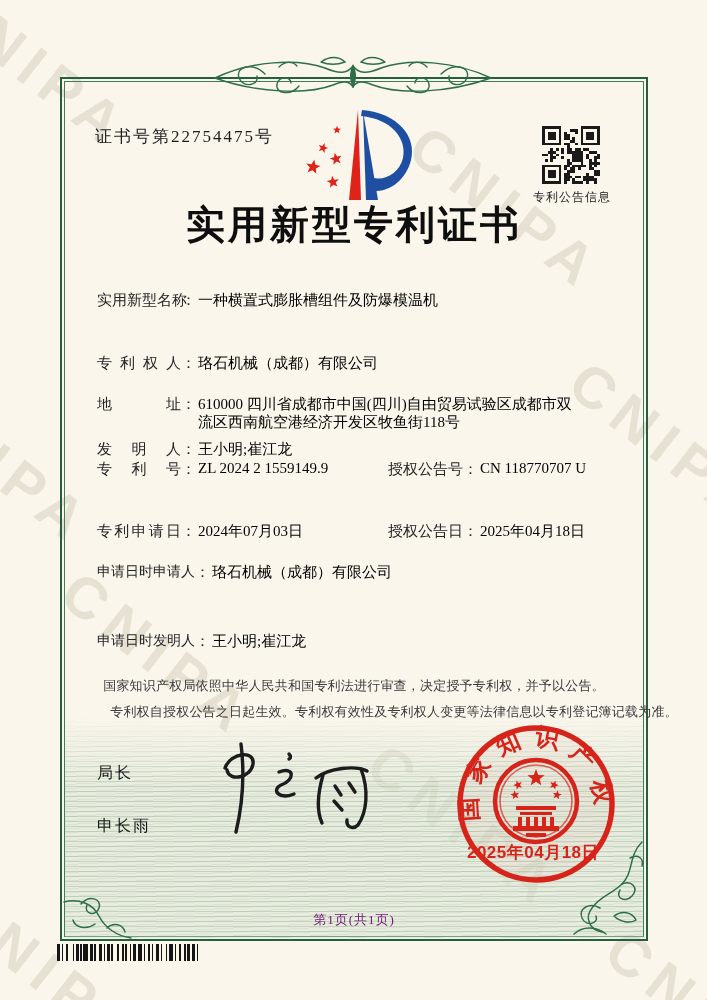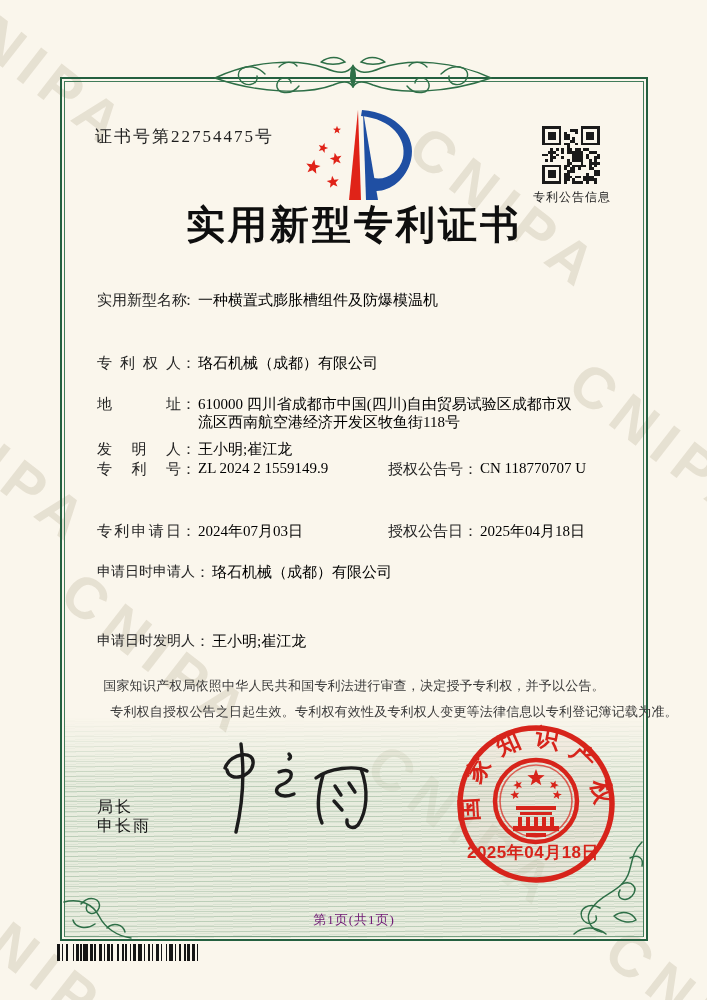--- a/index.html
+++ b/index.html
@@ -53,21 +53,21 @@
   .r5{top:460px;} .r6{top:522px;} .r7{top:563px;} .r8{top:608px;margin-top:24px;}
 
   
   .decl{position:absolute;left:60px;width:588px;text-align:center;font-size:13px;color:#3a3a3a;
         white-space:nowrap;z-index:3;letter-spacing:0.2px;}
   .d1{top:677px;} .d2{top:703px;padding-left:40px;}
 
   
   .comm{position:absolute;left:97px;font-family:"Liberation Sans","DejaVu Sans",sans-serif;
         font-size:16px;letter-spacing:2px;color:#161616;z-index:3;}
-  .c1{top:797px;} .c2{top:816px;}
+  .c1{top:763px;} .c2{top:816px;}
   .sig{position:absolute;left:203px;top:738px;z-index:3;}
 
   
   .seal{position:absolute;left:454px;top:722px;width:164px;height:164px;z-index:4;}
   .sealdate{position:absolute;left:0;right:6px;top:119px;text-align:center;
         font-family:"Liberation Sans","DejaVu Sans",sans-serif;font-weight:700;font-size:17px;
         color:#d7241b;letter-spacing:0.5px;}
 
   
   .pageno{position:absolute;left:60px;top:911px;width:588px;text-align:center;font-size:13px;

